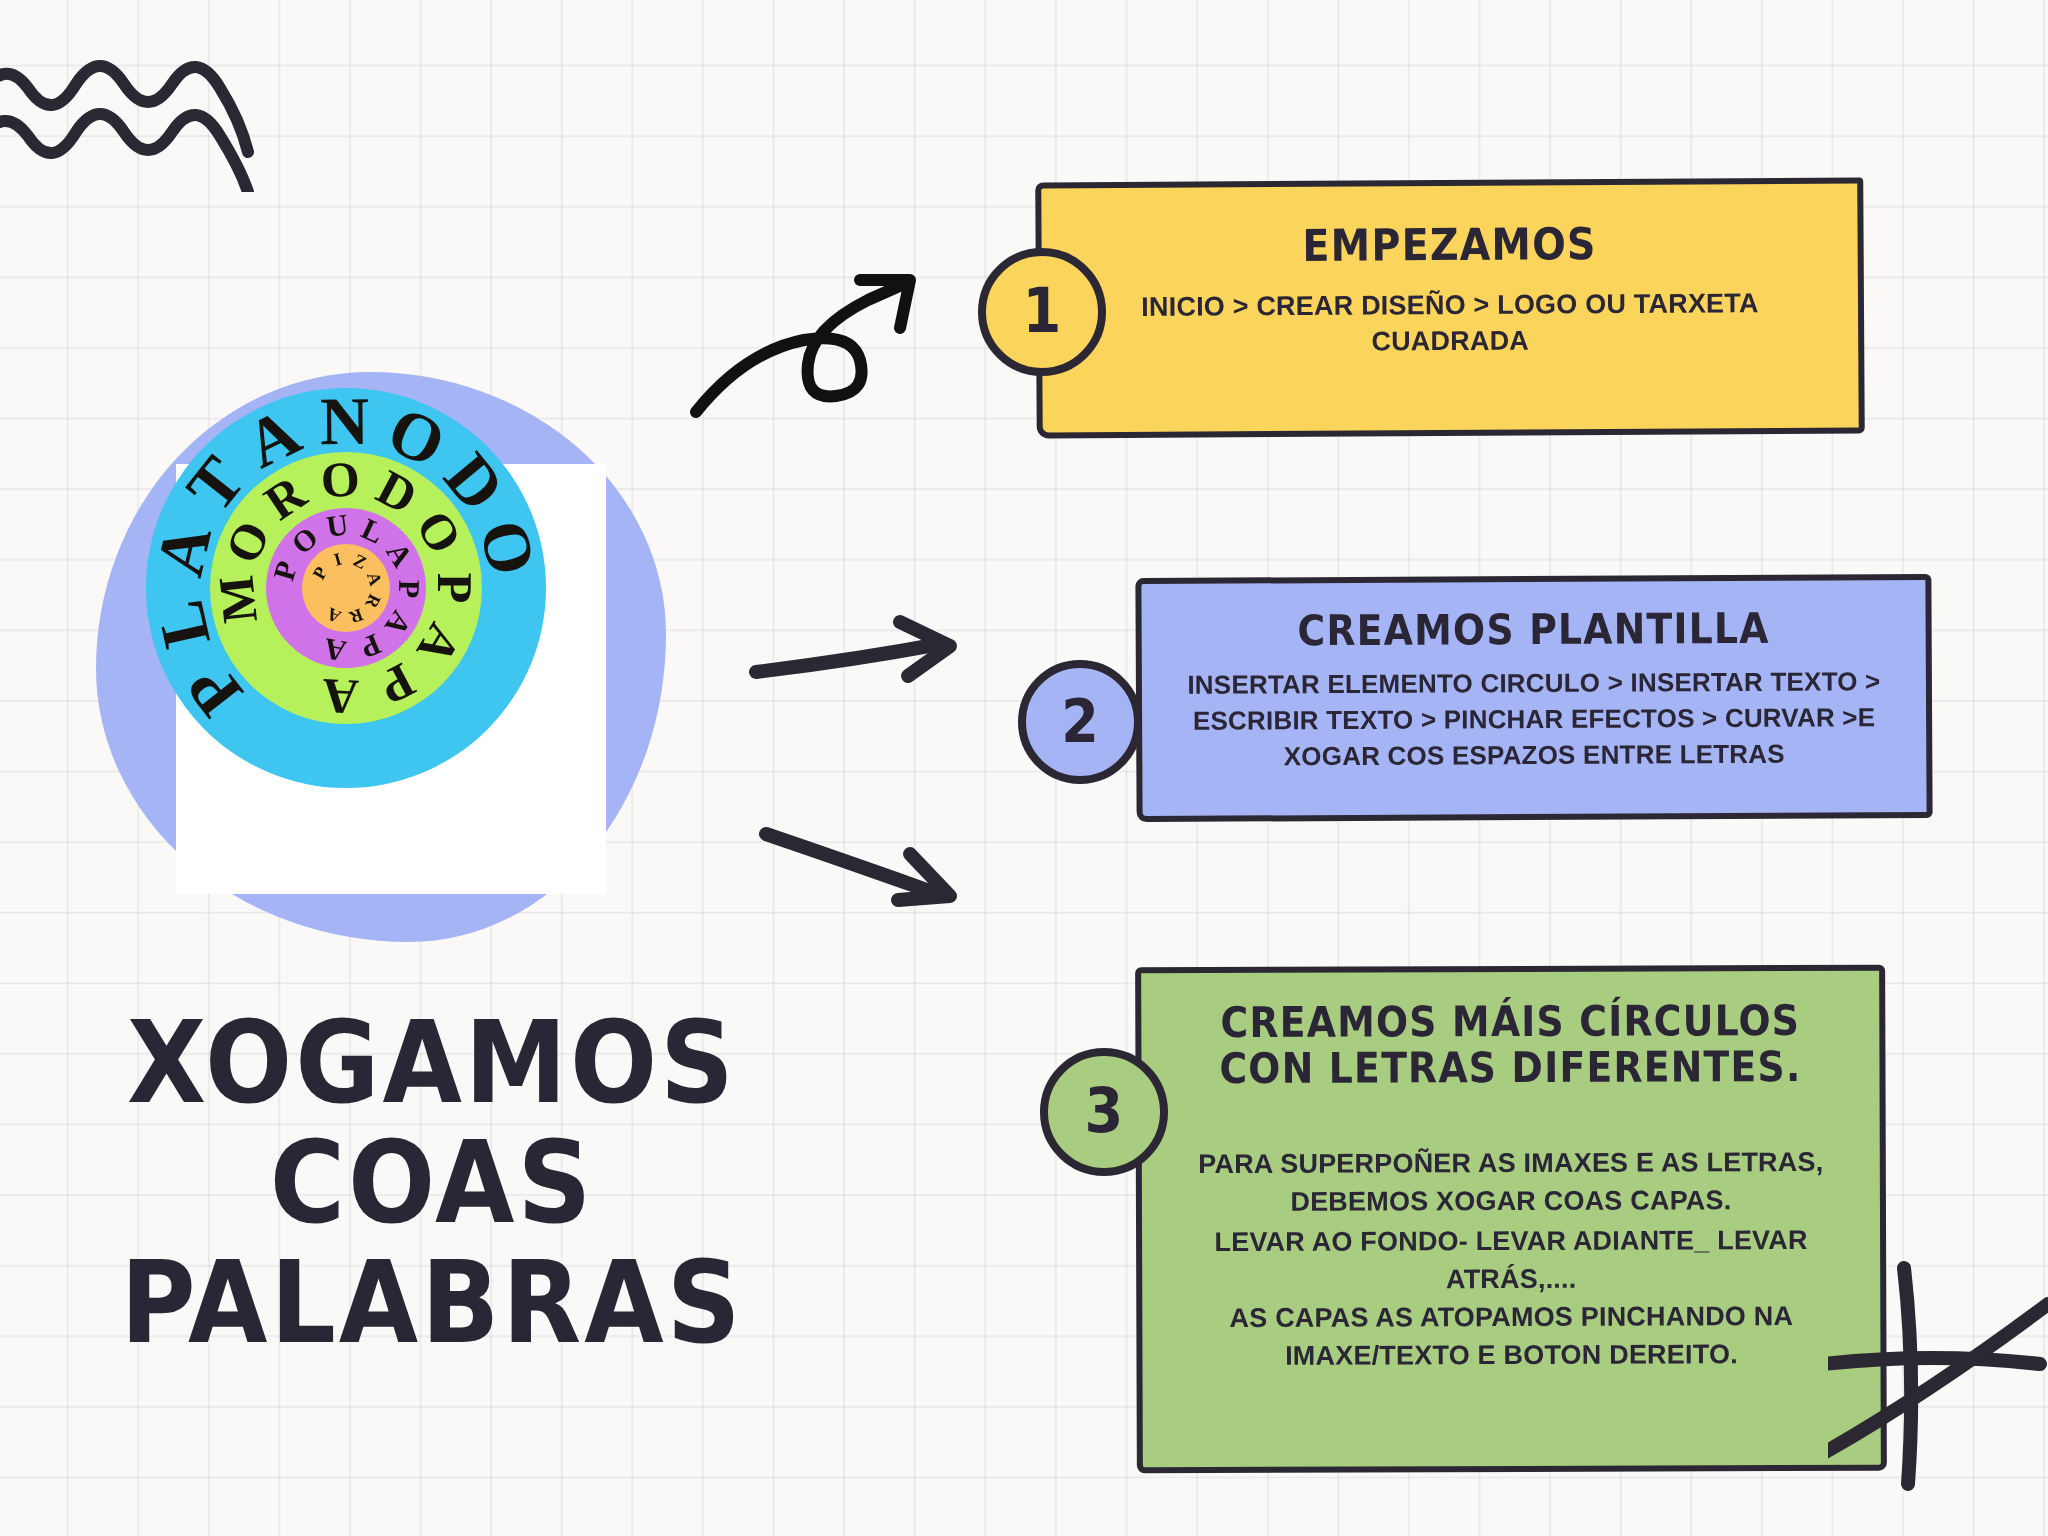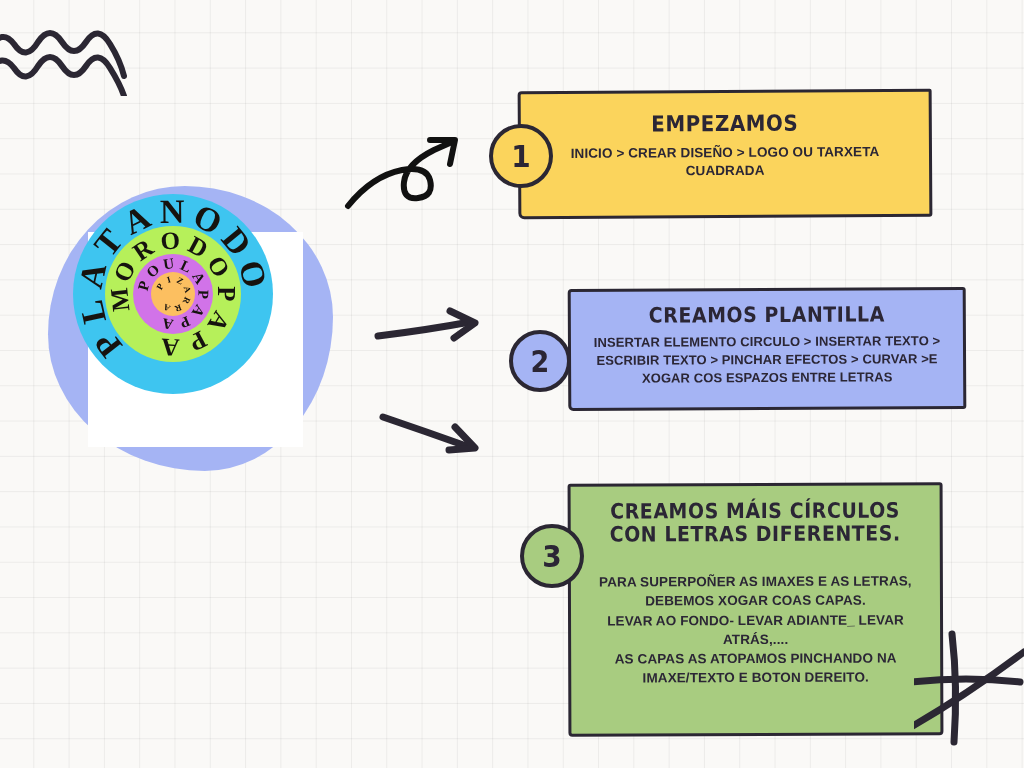--- a/index.html
+++ b/index.html
@@ -158,20 +158,25 @@
           <span style="font-size: 9px; transform: rotate(-16deg) translate(0px, -15px) translate(-50%, -50%);">I</span>
           <span style="font-size: 9px; transform: rotate(28deg) translate(0px, -15px) translate(-50%, -50%);">Z</span>
           <span style="font-size: 9px; transform: rotate(72deg) translate(0px, -15px) translate(-50%, -50%);">A</span>
           <span style="font-size: 9px; transform: rotate(116deg) translate(0px, -15px) translate(-50%, -50%);">R</span>
           <span style="font-size: 9px; transform: rotate(160deg) translate(0px, -15px) translate(-50%, -50%);">R</span>
           <span style="font-size: 9px; transform: rotate(204deg) translate(0px, -15px) translate(-50%, -50%);">A</span>
         </div>
     </div>
   </div>
 
+  <div class="headline">
+    <div>XOGAMOS</div>
+    <div>COAS</div>
+    <div>PALABRAS</div>
+  </div>
 
   <svg class="arrow" style="left:342px;top:124px;width:125px;height:86px" viewBox="0 0 125 86">
     <path d="M6 82 Q 30 52 60 46 Q 84 42 88 56 Q 92 72 76 74 Q 60 76 62 58 Q 64 40 92 26 L 110 18" fill="none" stroke="#111111" stroke-width="6" stroke-linecap="round"></path>
     <path d="M88 16 L 113 16 L 108 40" fill="none" stroke="#111111" stroke-width="6" stroke-linecap="round" stroke-linejoin="round"></path>
   </svg>
 
   <svg class="arrow" style="left:372px;top:303px;width:118px;height:55px" viewBox="0 0 118 55">
     <path d="M6 33 Q 55 27 98 19" fill="none" stroke="#2b2733" stroke-width="7" stroke-linecap="round"></path>
     <path d="M78 8 L 103 20 L 82 35" fill="none" stroke="#2b2733" stroke-width="7" stroke-linecap="round" stroke-linejoin="round"></path>
   </svg>

